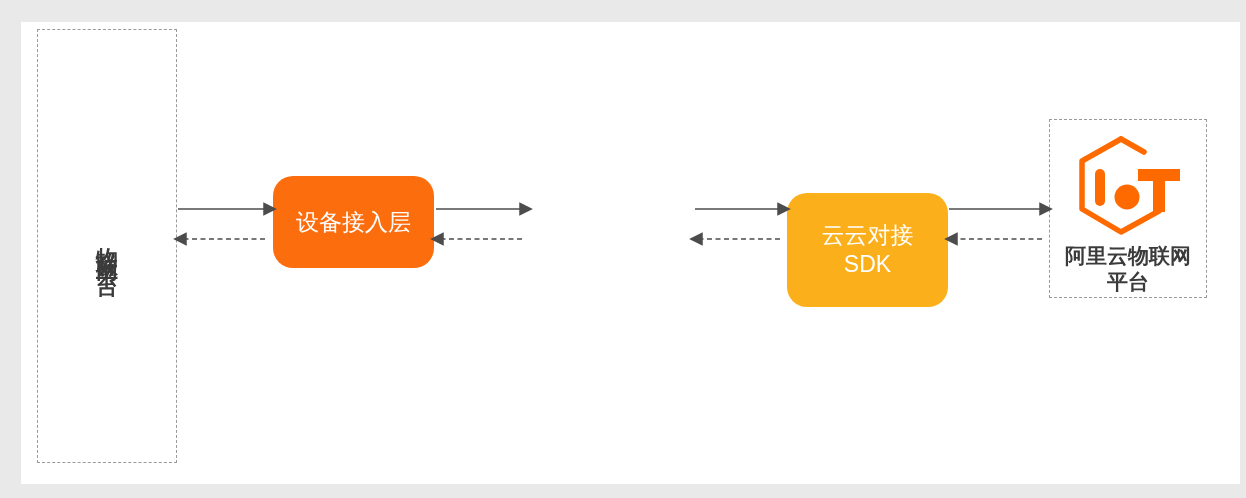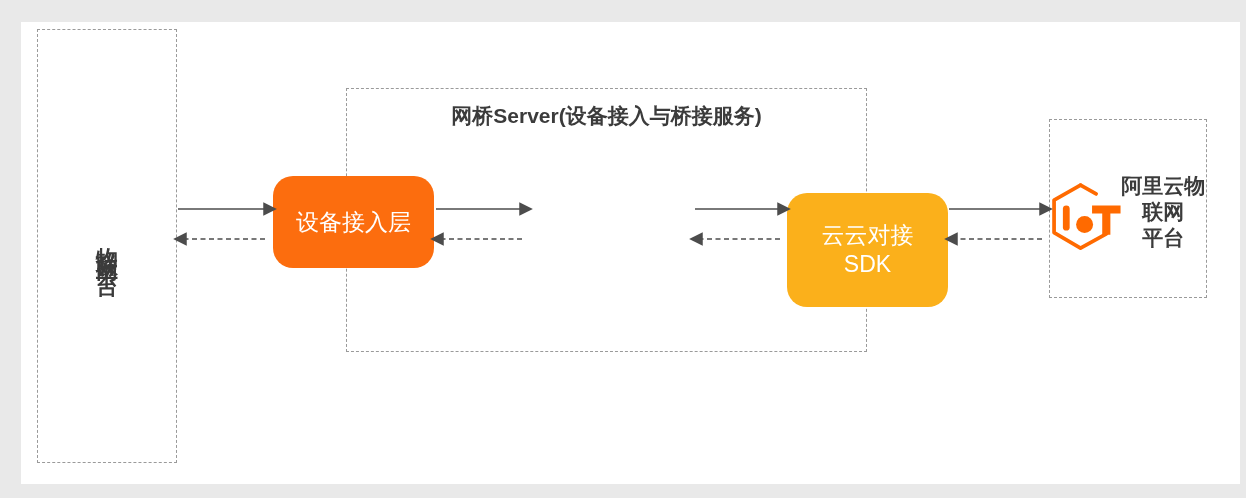--- a/index.html
+++ b/index.html
@@ -71,21 +71,21 @@
     z-index:3;
   }
   .node--orange{background:var(--box-orange);}
   .node--yellow{background:var(--box-yellow);}
   .node-device-access{left:273px;width:161px;}
   .node-protocol-bridge{left:529px;width:164px;}
   .node-cloud-sdk{left:787px;width:161px;height:114px;top:193px;}
   .aliyun-box{
     left:1049px;top:119px;width:158px;height:179px;
     z-index:2;
-    display:flex;flex-direction:row;align-items:center;
+    display:flex;flex-direction:column;align-items:center;
   }
   .aliyun-logo{display:block;margin-top:16px;}
   .logo-stroke{stroke:var(--logo-orange);fill:none;}
   .logo-fill{fill:var(--logo-orange);}
   .aliyun-label{
     margin-top:7px;
     text-align:center;
     font-size:21px;font-weight:600;
     line-height:1.24;
     color:var(--text-dark);
@@ -103,23 +103,20 @@
 <body>
 
 <div class="canvas">
 
   <div class="panel"></div>
 
   <div class="dashed-box iot-platform-box">
     <div class="iot-platform-label">物联网平台</div>
   </div>
 
-  <div class="dashed-box bridge-container">
-    <div class="bridge-title">网桥Server(设备接入与桥接服务)</div>
-  </div>
 
   <div class="node node--orange node-device-access">设备接入层</div>
 
 
   <div class="node node--yellow node-cloud-sdk">云云对接
 SDK</div>
 
   <div class="dashed-box aliyun-box">
     <svg class="aliyun-logo" width="104" height="100" viewBox="0 0 104 100" aria-hidden="true">
 

